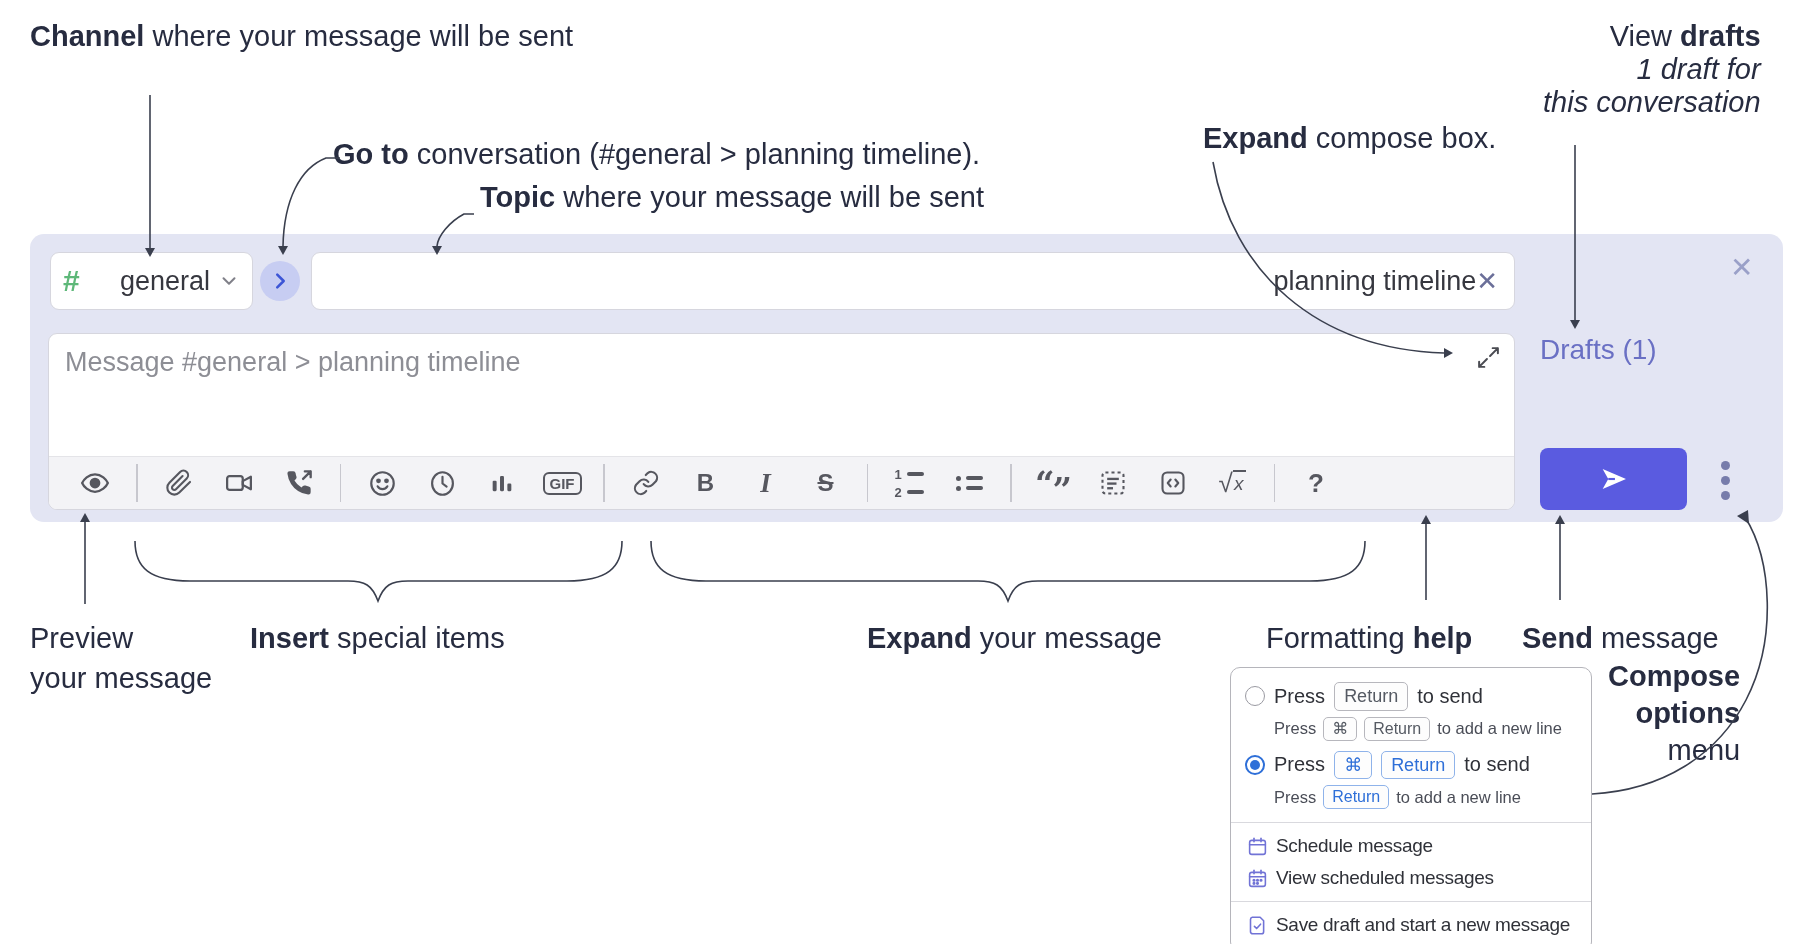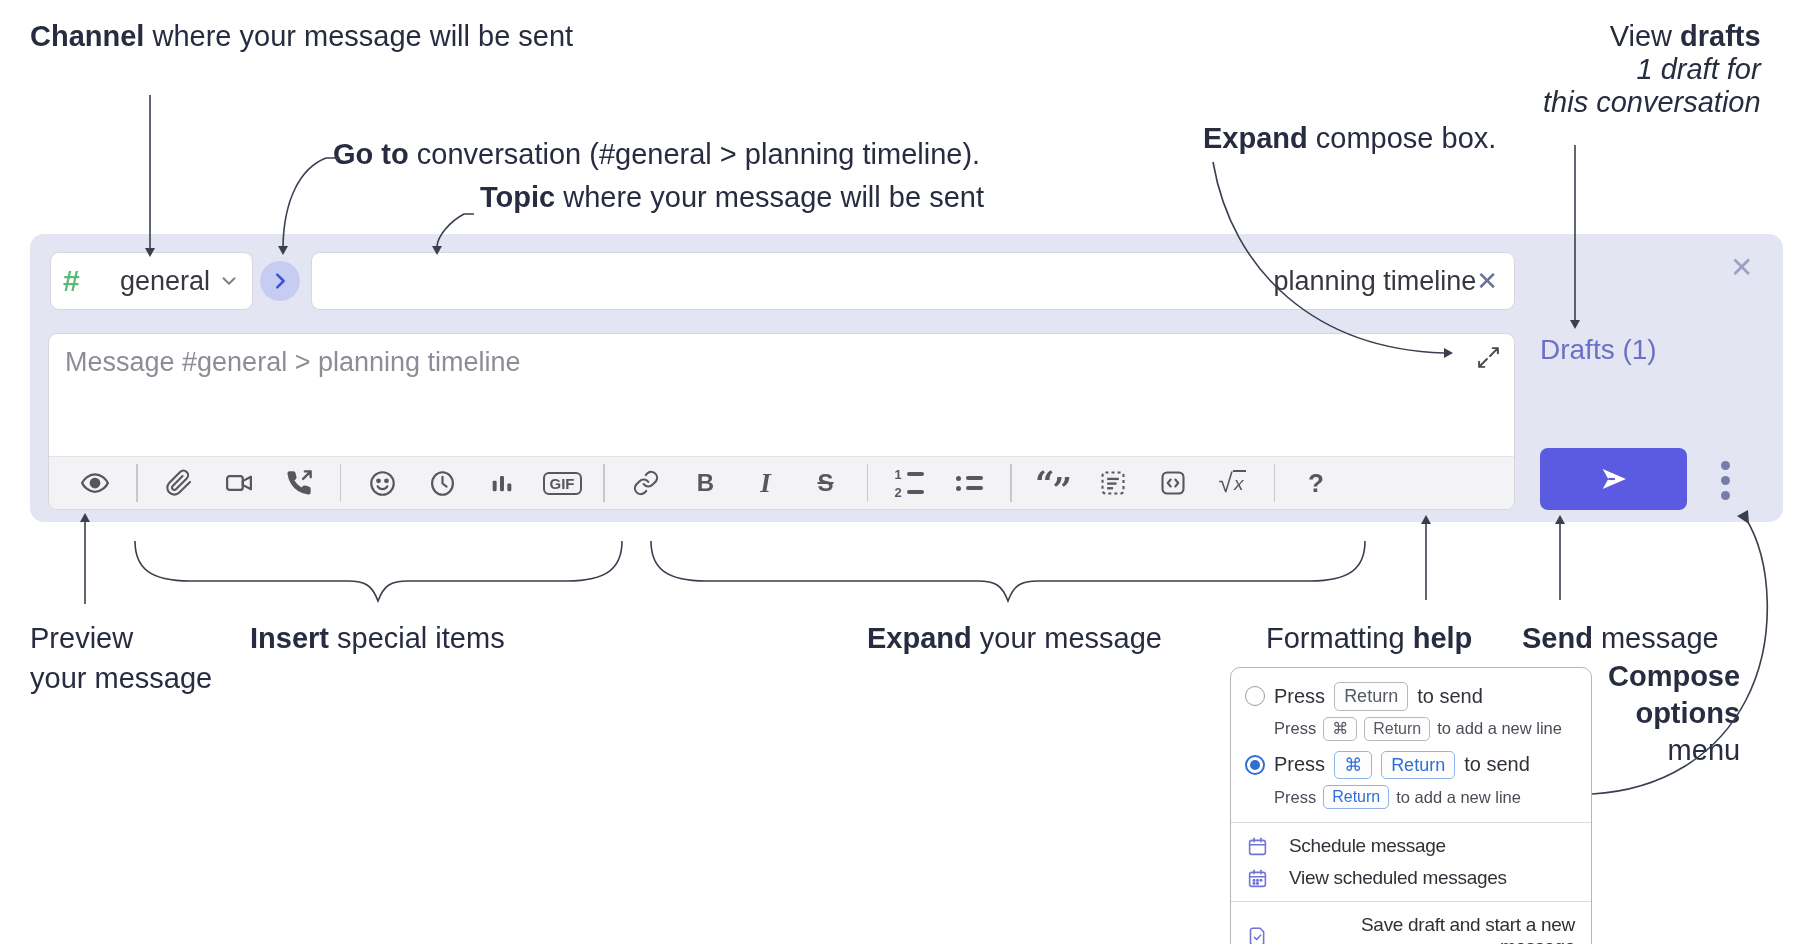--- a/index.html
+++ b/index.html
@@ -53,21 +53,21 @@
   .mrow{display:flex;align-items:center;gap:9px;padding:4px 14px;font-size:20px;}
   .msub{display:flex;align-items:center;gap:7px;padding:2px 14px 6px 43px;font-size:16.5px;color:#4a4d57;}
   .radio{width:20px;height:20px;border-radius:50%;border:1.6px solid #9a9aa2;box-sizing:border-box;flex:0 0 auto;}
   .radio.sel{border:2px solid #2e6fd8;display:flex;align-items:center;justify-content:center;}
   .radio.sel::after{content:"";width:10px;height:10px;border-radius:50%;background:#2e6fd8;}
   .key{border:1.3px solid #b7b7bd;border-radius:5px;background:#fdfdfd;color:#555a63;
        font-size:16px;padding:1px 8px;line-height:1.25;}
   .key.blue{border-color:#8fb3ea;color:#2e6fd8;}
   .mrow .key{font-size:18px;padding:2px 9px;}
   .mdiv{height:1px;background:#d9d9de;margin:7px 0;}
-  .micon-row{display:flex;align-items:center;gap:21px;padding:5px 16px;font-size:19px;letter-spacing:-0.3px;}
+  .micon-row{display:flex;align-items:center;gap:8px;padding:5px 16px;font-size:19px;letter-spacing:-0.3px;}
   .micon{stroke:#7173d6;fill:none;stroke-width:1.8;stroke-linecap:round;stroke-linejoin:round;flex:0 0 auto;}
   
   .overlay{position:absolute;left:0;top:0;pointer-events:none;}
   .aline{stroke:#3a3f4e;stroke-width:1.6;fill:none;}
   .ahead{fill:#3a3f4e;stroke:none;}
 </style>
 </head>
 <body>
 
 <div class="canvas">

